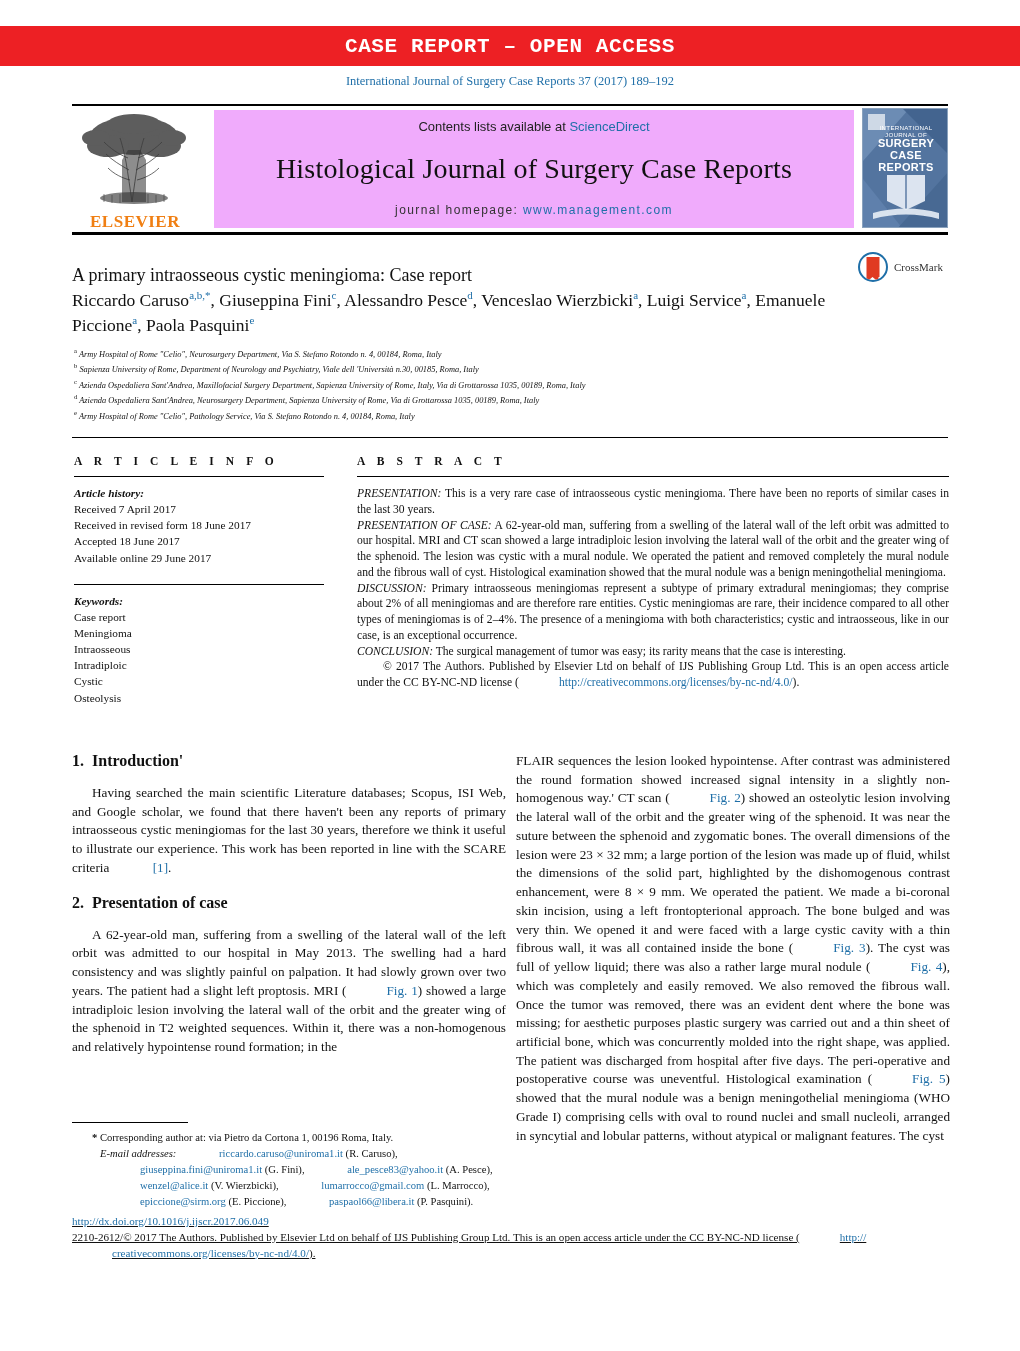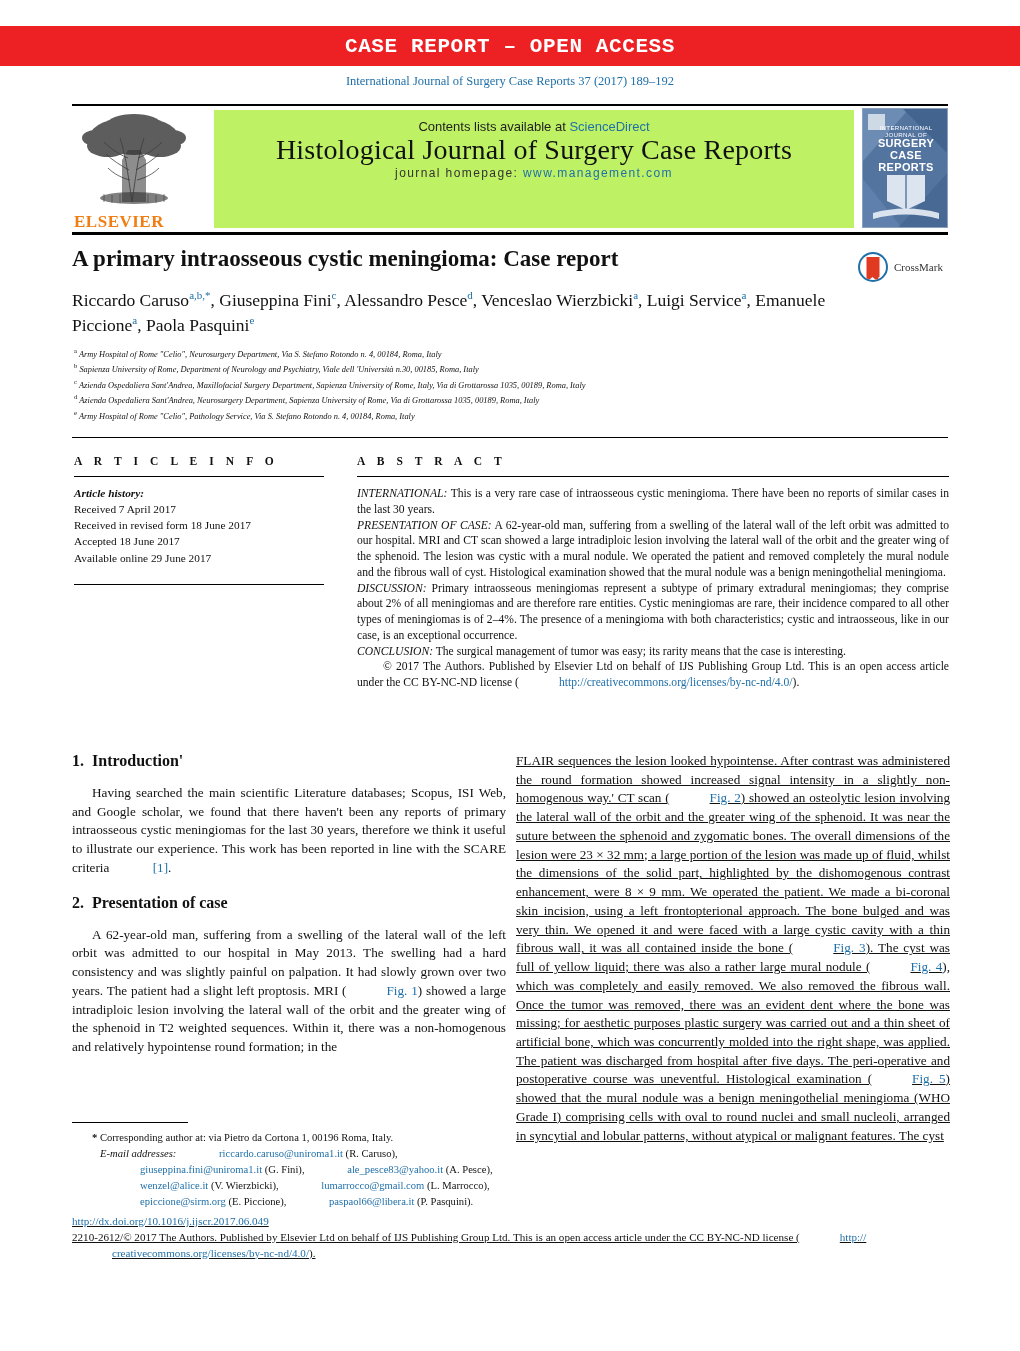--- a/index.html
+++ b/index.html
@@ -39,30 +39,31 @@
     position: absolute; left: 72px; top: 104px; width: 876px; height: 130px;
   }
   .masthead-rule-top {
     position: absolute; left: 0; top: 0; width: 876px; height: 2px; background: #000;
   }
   .elsevier-logo {
     position: absolute; left: 2px; top: 6px; width: 122px; height: 122px;
   }
   .elsevier-word {
     position: absolute; left: 2px; bottom: 2px; width: 122px;
+    text-align: center;
     color: #f07f13;
     font-family: "Liberation Serif", serif;
     font-weight: bold;
     font-size: 17px;
     letter-spacing: 0.5px;
   }
   .journal-box {
     position: absolute; left: 142px; top: 6px; width: 640px; height: 118px;
-    background: #bef264;
-    display: flex; flex-direction: column; align-items: center; 
+    background: #f0abfc;
+    display: flex; flex-direction: column; align-items: center; justify-content: space-between;
     padding: 9px 0 11px 0;
   }
   .contents-line {
     font-size: 13px; color: #222;
     font-family: "Liberation Sans", sans-serif;
   }
   .contents-line .sd { color: #1f6fa8; }
   .journal-title {
     font-size: 28px; color: #111;
     font-family: "Liberation Serif", serif;
@@ -86,22 +87,22 @@
   }
   .cover-small { font-size: 6.2px; letter-spacing: 0.3px; }
   .cover-big { font-size: 11px; font-weight: bold; letter-spacing: 0.3px; }
 
   .masthead-rule-bot {
     position: absolute; left: 0; top: 128px; width: 876px; height: 3px; background: #000;
   }
 
   
   .title {
-    position: absolute; left: 72px; top: 246px; width: 720px;
-    font-size: 23px; color: #111; font-family: "Liberation Serif", serif; font-weight: bold;
+    position: absolute; left: 72px; top: 265px; width: 720px;
+    font-size: 18px; color: #111; font-family: "Liberation Serif", serif;
   }
   .crossmark {
     position: absolute; left: 858px; top: 250px; width: 96px; height: 34px;
     display: flex; align-items: center; gap: 6px;
   }
   .cm-circle {
     width: 30px; height: 30px; border-radius: 50%;
     background: #ffffff; border: 2.5px solid #1f6fa8;
     position: relative; overflow: hidden; flex: none;
   }
@@ -166,21 +167,21 @@
   h2.bodyhead {
     margin: 0 0 14px 0; font-size: 16px; font-weight: bold; color: #111;
     font-family: "Liberation Serif", serif;
   }
   h2.bodyhead .num { display: inline-block; width: 20px; }
   .para {
     margin: 0 0 16px 0; font-size: 13.2px; line-height: 1.42; color: #111;
     text-align: justify; text-indent: 20px;
     font-family: "Liberation Serif", serif;
   }
-  .para.cont { text-indent: 0; text-decoration: underline; }
+  .para.cont { text-indent: 0; }
   .sect2 { margin-top: 6px; }
 
   
   .fn-rule {
     position: absolute; left: 72px; top: 1122px; width: 116px; height: 1px; background: #000;
   }
   .footnote {
     position: absolute; left: 72px; top: 1130px; width: 436px;
     font-size: 10.6px; line-height: 1.5; color: #111;
     font-family: "Liberation Serif", serif;
@@ -308,27 +309,38 @@
   <div class="hist">
     <div class="ital">Article history:</div>
     <div id="history">
         <div>Received 7 April 2017</div>
         <div>Received in revised form 18 June 2017</div>
         <div>Accepted 18 June 2017</div>
         <div>Available online 29 June 2017</div>
       </div>
   </div>
   <div class="hr-thin" style="margin-top:18px"></div>
+  <div class="kw">
+    <div class="ital">Keywords:</div>
+    <div id="keywords">
+        <div>Case report</div>
+        <div>Meningioma</div>
+        <div>Intraosseous</div>
+        <div>Intradiploic</div>
+        <div>Cystic</div>
+        <div>Osteolysis</div>
+      </div>
+  </div>
 </div>
 
 <div class="abscol">
   <div class="sec-head">A B S T R A C T</div>
   <div class="hr-abs"></div>
   <div class="abs-body" id="absbody">
-      <p><span class="abs-lab">INTERNATIONAL:</span><span> This is a very rare case of intraosseous cystic meningioma. There have been no reports of similar cases in the last 30 years.</span></p>
+      <p><span class="abs-lab">PRESENTATION:</span><span> This is a very rare case of intraosseous cystic meningioma. There have been no reports of similar cases in the last 30 years.</span></p>
       <p><span class="abs-lab">PRESENTATION OF CASE:</span><span> A 62-year-old man, suffering from a swelling of the lateral wall of the left orbit was admitted to our hospital. MRI and CT scan showed a large intradiploic lesion involving the lateral wall of the orbit and the greater wing of the sphenoid. The lesion was cystic with a mural nodule. We operated the patient and removed completely the mural nodule and the fibrous wall of cyst. Histological examination showed that the mural nodule was a benign meningothelial meningioma.</span></p>
       <p><span class="abs-lab">DISCUSSION:</span><span> Primary intraosseous meningiomas represent a subtype of primary extradural meningiomas; they comprise about 2% of all meningiomas and are therefore rare entities. Cystic meningiomas are rare, their incidence compared to all other types of meningiomas is of 2–4%. The presence of a meningioma with both characteristics; cystic and intraosseous, like in our case, is an exceptional occurrence.</span></p>
       <p><span class="abs-lab">CONCLUSION:</span><span> The surgical management of tumor was easy; its rarity means that the case is interesting.</span></p>
       <p class="copy"><span>© 2017 The Authors. Published by Elsevier Ltd on behalf of IJS Publishing Group Ltd. This is an open access article under the CC BY-NC-ND license (</span><span class="lnk">http://creativecommons.org/licenses/by-nc-nd/4.0/</span><span>).</span></p>
     </div>
 </div>
 
 <div class="colL">
   <h2 class="bodyhead">
     <span class="num">1.</span><span>Introduction'</span>

